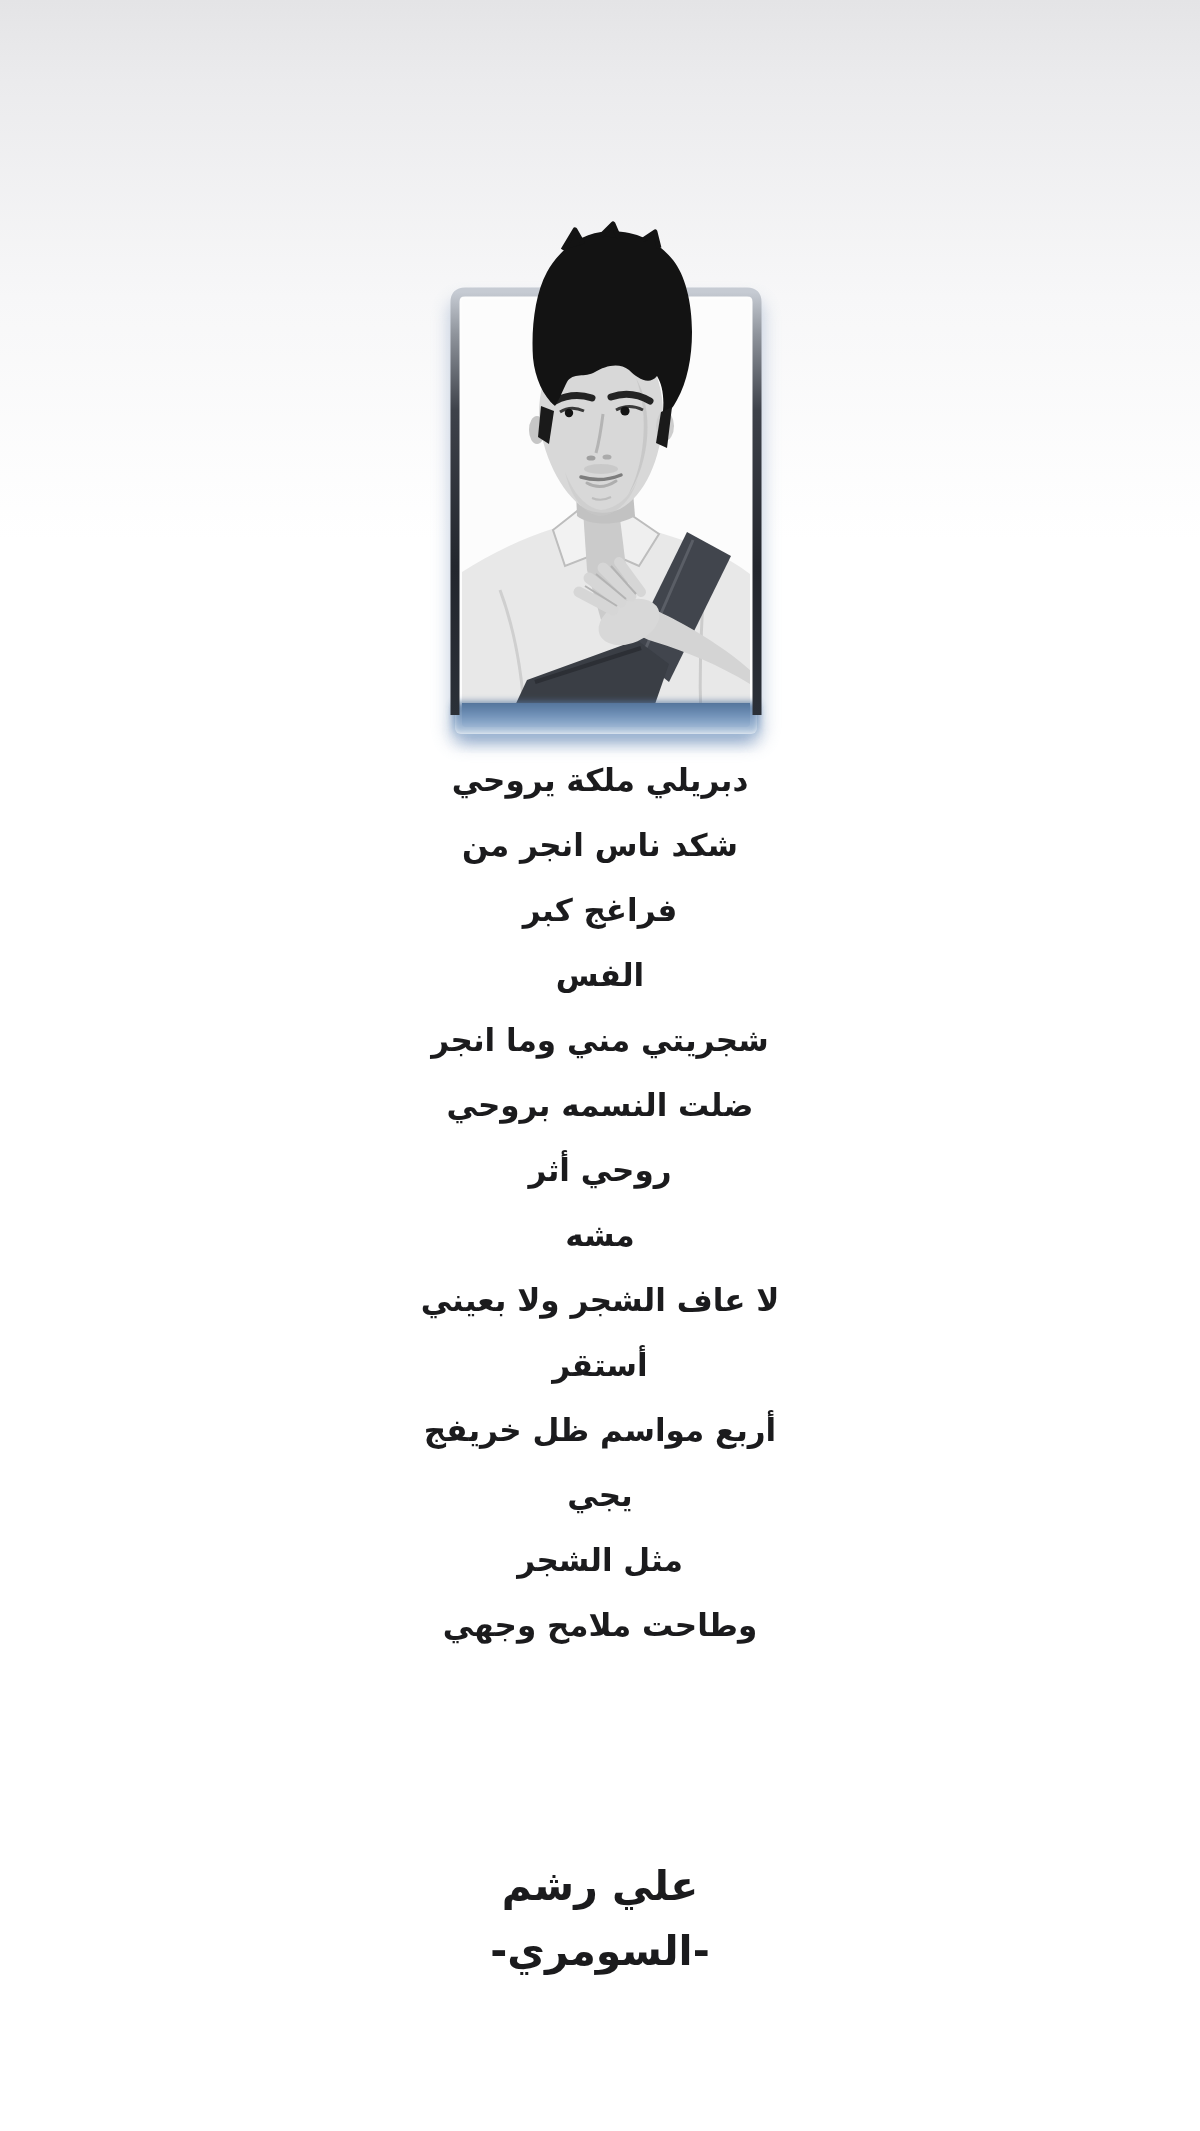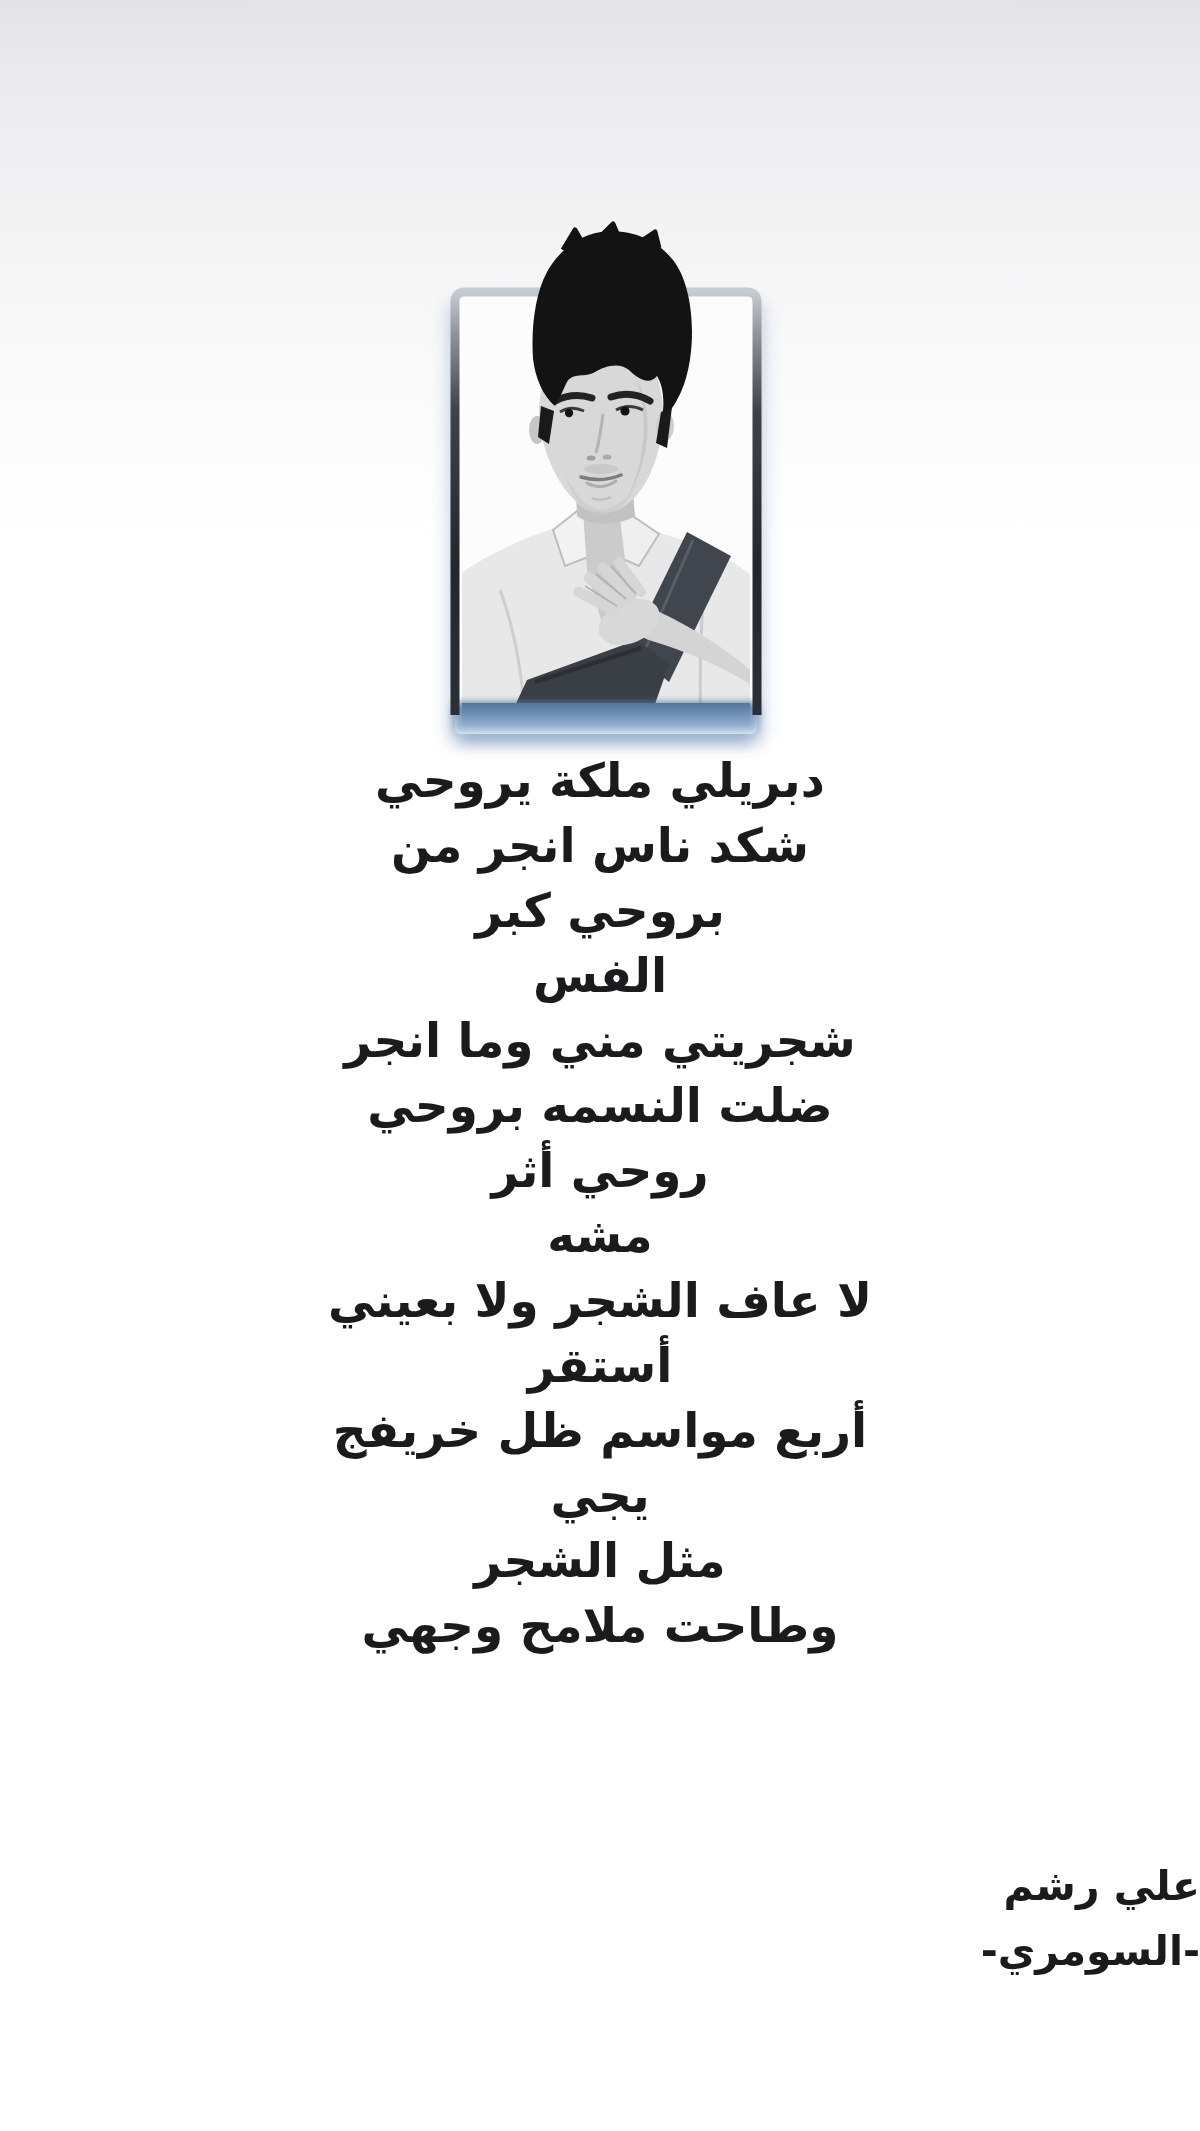--- a/index.html
+++ b/index.html
@@ -15,26 +15,26 @@
   .photo-wrap{
     position:absolute;left:405px;top:210px;width:390px;height:570px;
   }
   .poem{
     position:absolute;left:0;top:748px;width:1200px;
     direction:rtl;text-align:center;
     color:#1b1b1d;
   }
   .line{
     height:65px;line-height:65px;
-    font-size:47px;font-weight:bold;
+    font-size:31px;font-weight:bold;
     white-space:nowrap;
   }
   .signature{
     position:absolute;left:0;top:1854px;width:1200px;
-    direction:rtl;color:#1b1b1d;
+    direction:rtl;text-align:center;color:#1b1b1d;
   }
   .sig-line{
     height:65px;line-height:65px;
     font-size:41px;font-weight:bold;white-space:nowrap;
   }
 </style>
 </head>
 <body>
 
 <div class="bg-top"></div>
@@ -136,21 +136,21 @@
       <polygon points="256,202 267,197 262,238 251,233" fill="#1a1a1a"></polygon>
       <polygon points="136,196 149,201 144,234 133,227" fill="#1a1a1a"></polygon>
       <path d="M158,40 L170,20 L178,34 M196,26 L208,14 L214,28 M238,30 L250,22 L254,38" fill="#131313" stroke="#131313" stroke-width="5" stroke-linejoin="round"></path>
     </g>
   </svg>
 </div>
 
 <div class="poem">
   <div class="line">دبريلي ملكة يروحي</div>
   <div class="line">شكد ناس انجر من</div>
-  <div class="line">بروحي كبر</div>
+  <div class="line">فراغج كبر</div>
   <div class="line">الفس</div>
   <div class="line">شجريتي مني وما انجر</div>
   <div class="line">ضلت النسمه بروحي</div>
   <div class="line">روحي أثر</div>
   <div class="line">مشه</div>
   <div class="line">لا عاف الشجر ولا بعيني</div>
   <div class="line">أستقر</div>
   <div class="line">أربع مواسم ظل خريفج</div>
   <div class="line">يجي</div>
   <div class="line">مثل الشجر</div>

